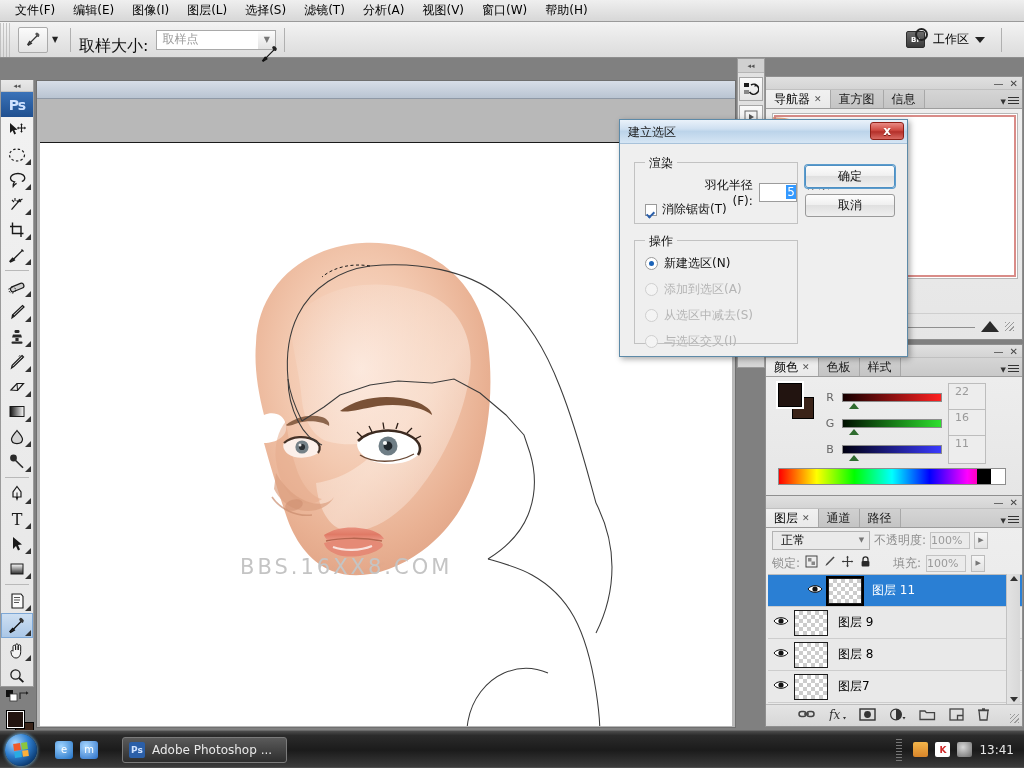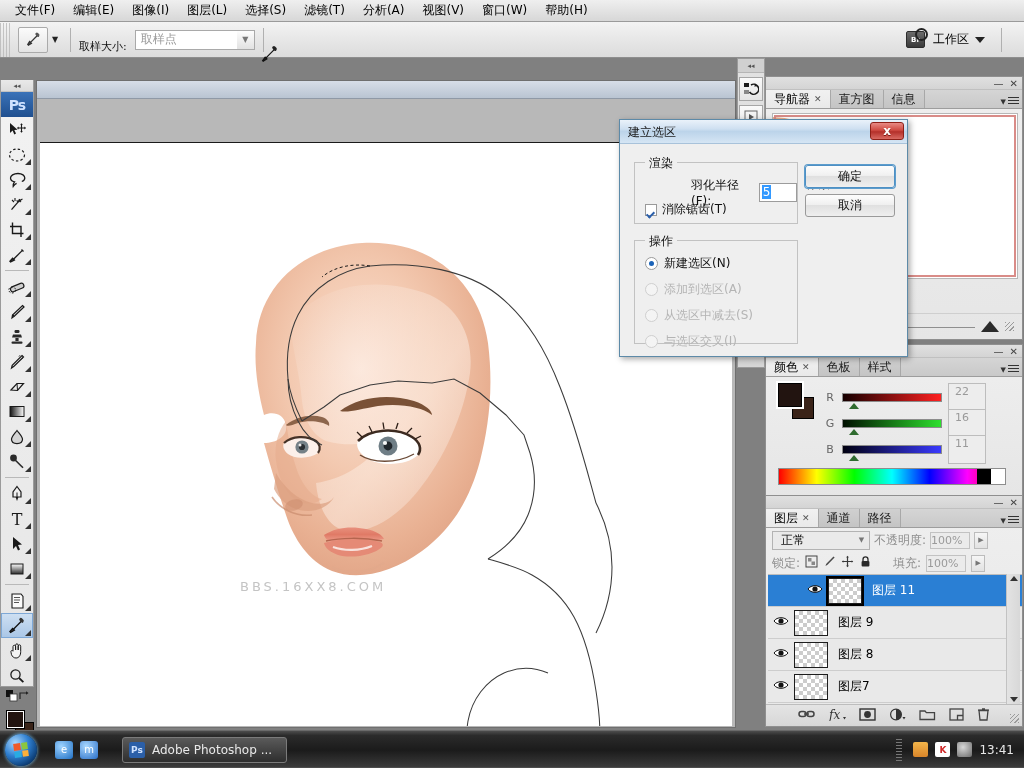--- a/index.html
+++ b/index.html
@@ -32,21 +32,21 @@
   }
   .grip { width:11px; height:34px; background:
       repeating-linear-gradient(to right, #b8b8b8 0 1px, transparent 1px 3px);
       opacity:.8; margin-right:3px;}
   .opt-tool {
     width:30px; height:26px; margin-left:4px; display:flex; align-items:center; justify-content:center;
     background:linear-gradient(to bottom,#fbfbfb,#e4e4e4); border:1px solid #aaa; border-radius:2px;
   }
   .opt-caret { width:14px; height:26px; display:flex;align-items:center;justify-content:center; color:#222; font-size:8px;}
   .vdiv { width:1px; height:24px; background:#b0b0b0; margin:0 8px; }
-  .opt-label { font-size:11px; color:#111;margin-top:14px; }
+  .opt-label { font-size:16px; color:#111;margin-top:14px; }
   .opt-select {
     margin-left:8px; width:120px; height:20px; background:#fff; border:1px solid #a9a9a9;
     display:flex; align-items:center; padding-left:5px; color:#9b9b9b; font-size:12px; position:relative;
   }
   .opt-select .ddbtn {
     position:absolute; right:0; top:0; width:17px; height:18px;
     background:linear-gradient(to bottom,#fdfdfd,#e2e2e2);
     display:flex;align-items:center;justify-content:center; color:#777; font-size:8px;
   }
   .ws-area { margin-left:auto; display:flex; align-items:center; height:36px; padding-right:14px;}
@@ -90,21 +90,21 @@
   }
   .doc-title { height:18px; background:linear-gradient(to bottom,#d7dee8,#b9c4d2); border-bottom:1px solid #8f99a6;}
   .canvas-wrap { position:absolute; left:3px; top:61px; width:692px; height:584px; background:#c0c0c0; overflow:hidden;}
   .canvas {
     position:absolute; left:0px; top:0px; width:692px; height:584px; background:#ffffff;
     border-top:1px solid #1a1a1a;
   }
   .wm { position:absolute; pointer-events:none; }
   .wm1 { left:200px; top:370px; font-size:40px; color:#c8c8c8; font-weight:bold; letter-spacing:2px;
       font-family:"DejaVu Sans","Liberation Sans",sans-serif; }
-  .wm2 { left:200px; top:436px; font-size:13px; color:#c4c4c4; letter-spacing:3px;
+  .wm2 { left:200px; top:412px; font-size:21px; color:#c4c4c4; letter-spacing:3px;
       font-family:"DejaVu Sans","Liberation Sans",sans-serif; }
 
   
   .dockstrip {
     position:absolute; left:737px; top:58px; width:28px; height:310px;
     background:linear-gradient(to bottom,#e2e2e2,#d6d6d6); border:1px solid #9a9a9a;
   }
   .dockstrip .hd { height:14px; background:#d0d0d0; border-bottom:1px solid #b5b5b5;
      display:flex;align-items:center;justify-content:center;color:#555;font-size:7px;}
   .dockstrip .bt { width:24px;height:24px;margin:4px auto; background:linear-gradient(to bottom,#fafafa,#e4e4e4);
@@ -188,21 +188,21 @@
      display:flex; flex-direction:column; justify-content:space-between; align-items:center; padding:2px 0;}
   .arrU{width:0;height:0;border-left:4px solid transparent;border-right:4px solid transparent;border-bottom:5px solid #333;}
   .arrD{width:0;height:0;border-left:4px solid transparent;border-right:4px solid transparent;border-top:5px solid #333;}
   .lp-foot { position:absolute; left:0; bottom:0; width:100%; height:22px;
      background:linear-gradient(to bottom,#e4e4e4,#d7d7d7); border-top:1px solid #bdbdbd;
      display:flex; align-items:center; justify-content:center; gap:13px;}
 
   
   .dialog {
     position:absolute; left:619px; top:119px; width:289px; height:238px;
-    background:#efefef; border:1px solid #5d8aa8; box-shadow:2px 2px 6px rgba(0,0,0,.35);
+    background:#efefef; border:1px solid #5d8aa8; box-shadow:2px 2px 6px rgba(0,0,0,.35);text-align:right;
   }
   .dlg-title {
     height:24px; position:relative;
     background:linear-gradient(to bottom,#eaf2fa 0%,#cfe0f1 38%,#bcd4ea 50%,#d5e5f4 100%);
     border-bottom:1px solid #a8c2da;
   }
   .dlg-title .t { position:absolute; left:8px; top:4px; font-size:12px; color:#1a1a1a;}
   .dlg-close {
     position:absolute; right:3px; top:2px; width:34px; height:18px; border-radius:3px;
     background:linear-gradient(to bottom,#e88a84 0%,#cf4a42 45%,#b4302a 55%,#d96a62 100%);

